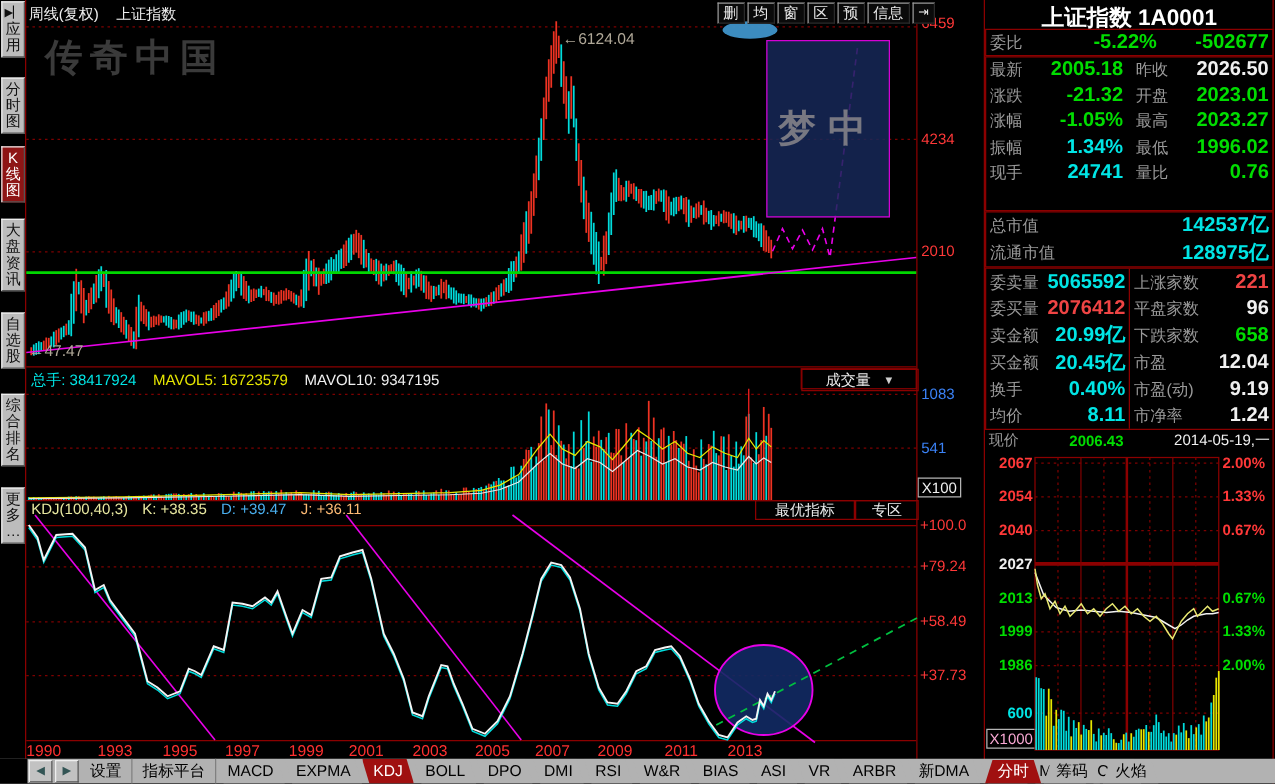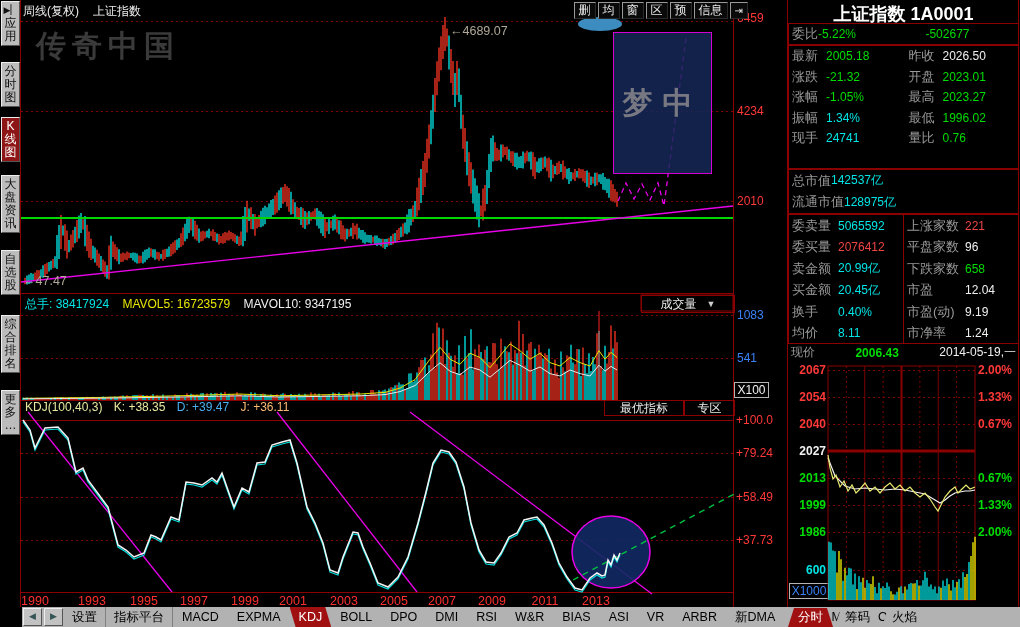--- a/index.html
+++ b/index.html
@@ -46,21 +46,21 @@
               border:1px solid #d400d4;display:flex;align-items:center;justify-content:center;}
   #dream-rect span{color:#787882;font-size:30px;letter-spacing:10px;font-weight:bold;}
   #peak-lbl{left:450px;top:24px;color:#b0a898;font-size:12.5px;}
   #low-lbl{left:23px;top:274px;color:#b0a898;font-size:12.5px;}
   
   #rp{left:788px;top:0;width:231px;height:627px;}
   #rp-title{text-align:center;font-size:18px;font-weight:bold;color:#fff;padding-top:2px;height:21px;}
   .rpbox{border:1px solid #8b0000;box-sizing:border-box;}
   .qrow,.wrow{display:flex;align-items:center;padding:0 3px;box-sizing:border-box;}
   .qrow .lbl,.wrow .lbl{font-size:13px;}
-  .qv{font-weight:normal;font-size:12px;text-align:left;flex:1;}
+  .qv{font-weight:bold;font-size:16px;text-align:right;flex:1;}
   .grid2{display:flex;}
   .gcol{flex:1;}
   .gcol+.gcol{border-left:1px solid #8b0000;}
   #spot-row{display:flex;align-items:center;padding:0 3px;height:17px;}
   
   #toolbar{left:0px;top:607px;width:1020px;height:20px;background:#b2b2b2;display:flex;align-items:center;z-index:3;}
   #toolbar .spacer{width:22px;height:20px;background:#000;}
   .tarrow{width:17px;height:16px;margin:0 1px;background:#c2c2c2;border:1px solid;
           border-color:#eee #555 #555 #eee;color:#355;font-size:9px;line-height:15px;text-align:center;cursor:pointer;}
   .tflat{color:#000;padding:0 8px;font-size:12.5px;height:20px;line-height:20px;cursor:pointer;border-right:1px solid #808080;}
@@ -844,21 +844,21 @@
         <div style="line-height: 13px;">排</div>
         <div style="line-height: 13px;">名</div>
       </div>
       <div class="stab" style="top: 390px;">
         <div style="line-height: 13px;">更</div>
         <div style="line-height: 13px;">多</div>
         <div style="line-height: 13px;">…</div>
       </div>
     </div>
 
-  <div id="peak-lbl" class="ov">←4689.07</div>
+  <div id="peak-lbl" class="ov">←6124.04</div>
   <div id="low-lbl" class="ov">←47.47</div>
   <div id="dream-rect" class="ov">
     <span>梦中</span>
   </div>
   <div id="axis-labels">
       <div class="tick tick-red" style="left: 737px; top: 18px;">6459</div>
       <div class="tick tick-red" style="left: 737px; top: 111px;">4234</div>
       <div class="tick tick-red" style="left: 737px; top: 201px;">2010</div>
       <div class="tick tick-dim" style="left: 737px; top: 315px;">1083</div>
       <div class="tick tick-dim" style="left: 737px; top: 358px;">541</div>
@@ -875,21 +875,21 @@
       <div class="tick bold c-green" style="left: auto; top: 505px; right: 194px;">1999</div>
       <div class="tick bold c-green" style="left: auto; top: 532px; right: 194px;">1986</div>
       <div class="tick bold c-cyan" style="left: auto; top: 570px; right: 194px;">600</div>
       <div class="tick bold tick-red" style="left: 978px; top: 370px;">2.00%</div>
       <div class="tick bold tick-red" style="left: 978px; top: 397px;">1.33%</div>
       <div class="tick bold tick-red" style="left: 978px; top: 424px;">0.67%</div>
       <div class="tick bold c-white" style="left: 1020px; top: 451px;">0.00%</div>
       <div class="tick bold c-green" style="left: 978px; top: 478px;">0.67%</div>
       <div class="tick bold c-green" style="left: 978px; top: 505px;">1.33%</div>
       <div class="tick bold c-green" style="left: 978px; top: 532px;">2.00%</div>
-      <div class="unitbox" style="left: 789px; top: 591px; width: 38px; height: 14px; line-height: 14px; color: #3b82f6;">X1000</div>
+      <div class="unitbox" style="left: 789px; top: 591px; width: 38px; height: 14px; line-height: 14px; color: #f9a8d4;">X1000</div>
     </div>
 
   <div id="vol-hdr" class="ov">
     <span class="c-cyan">总手: 38417924</span>
     <span class="c-yellow">MAVOL5: 16723579</span>
     <span class="c-white">MAVOL10: 9347195</span>
   </div>
   <div id="voldrop" class="ov">
     <span>成交量</span>
     <span style="font-size:9px;color:#cfcfcf;">▼</span>

